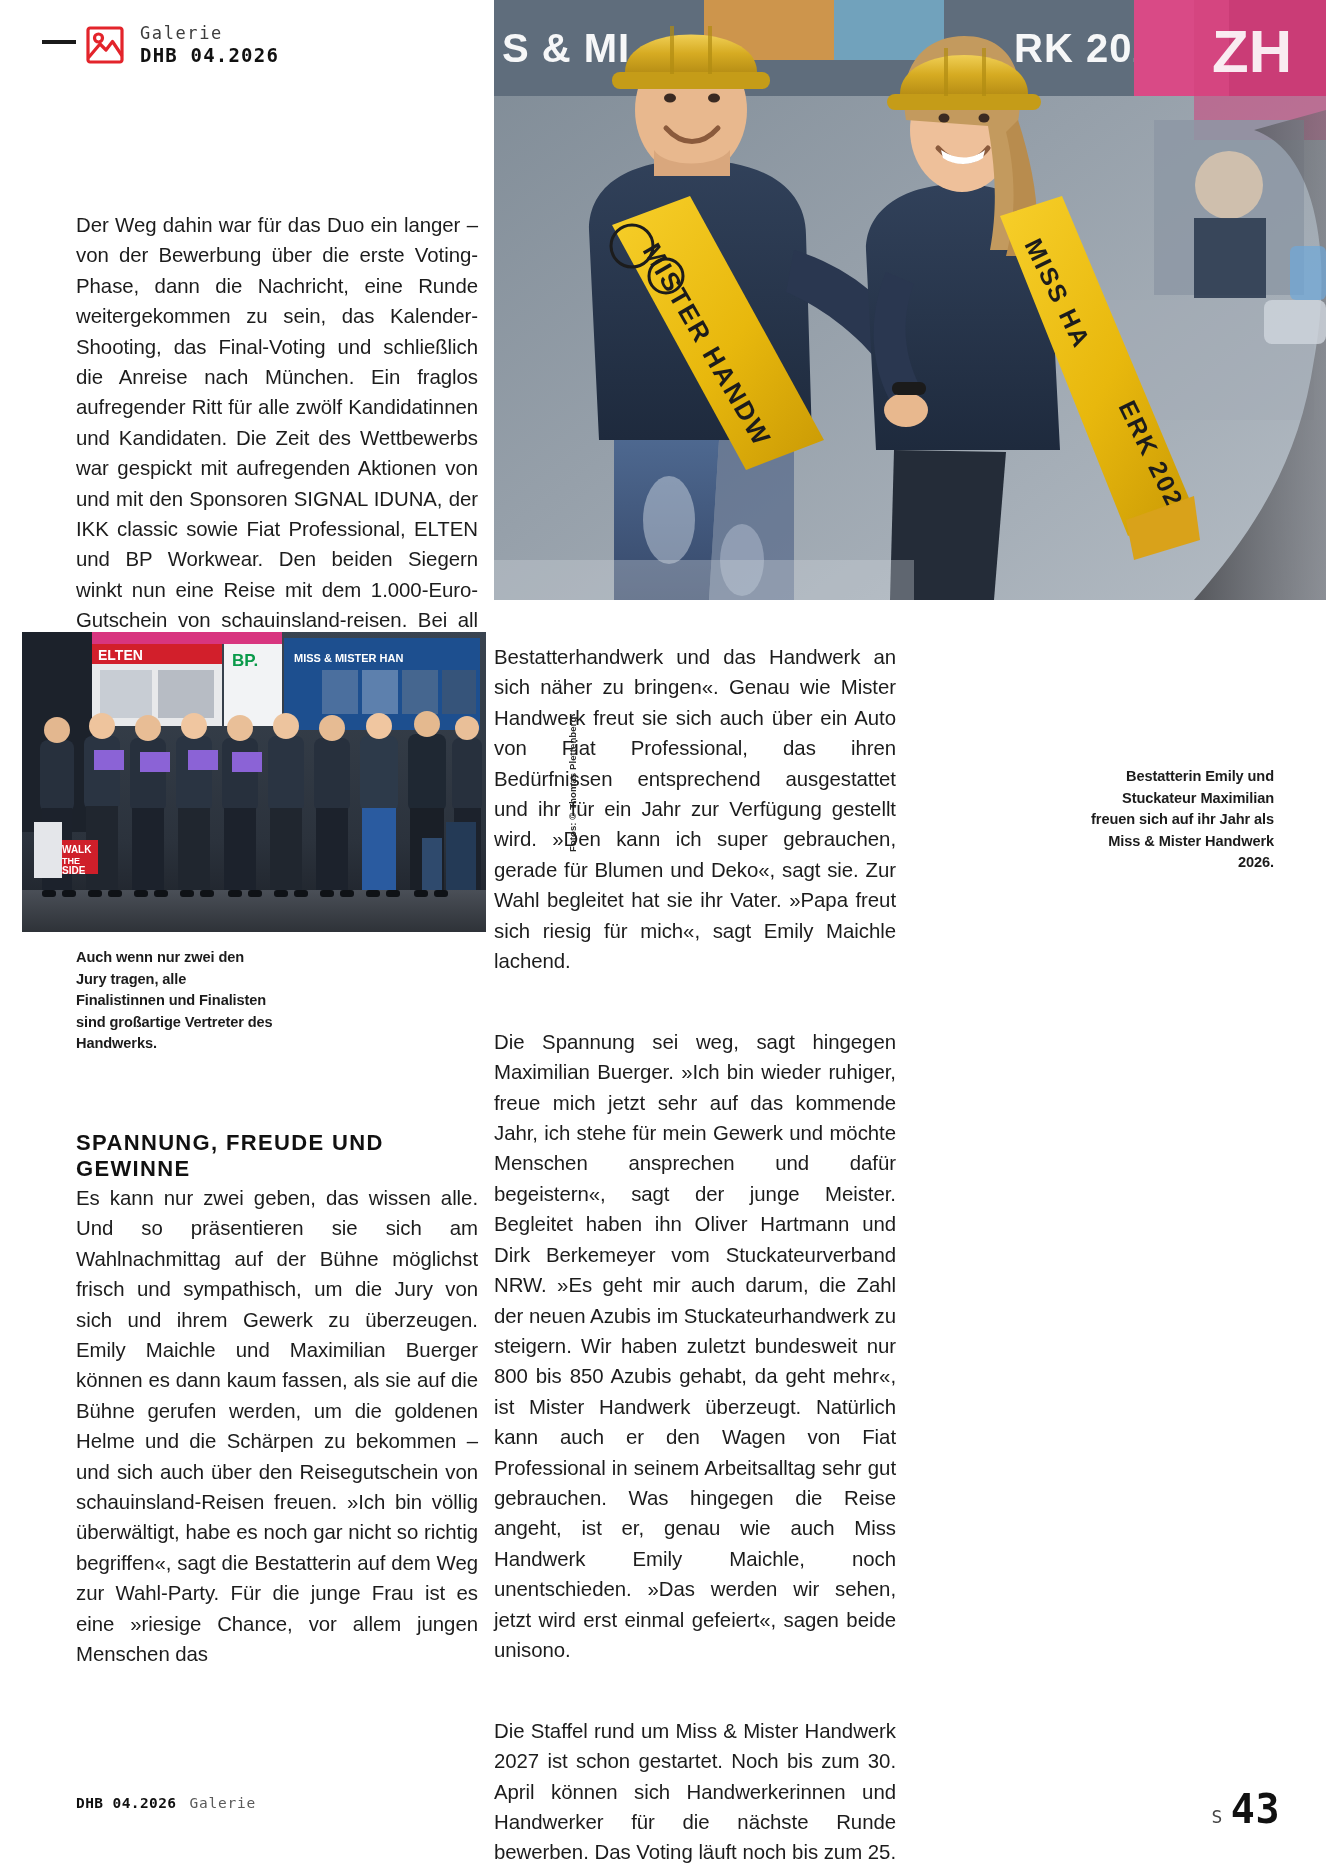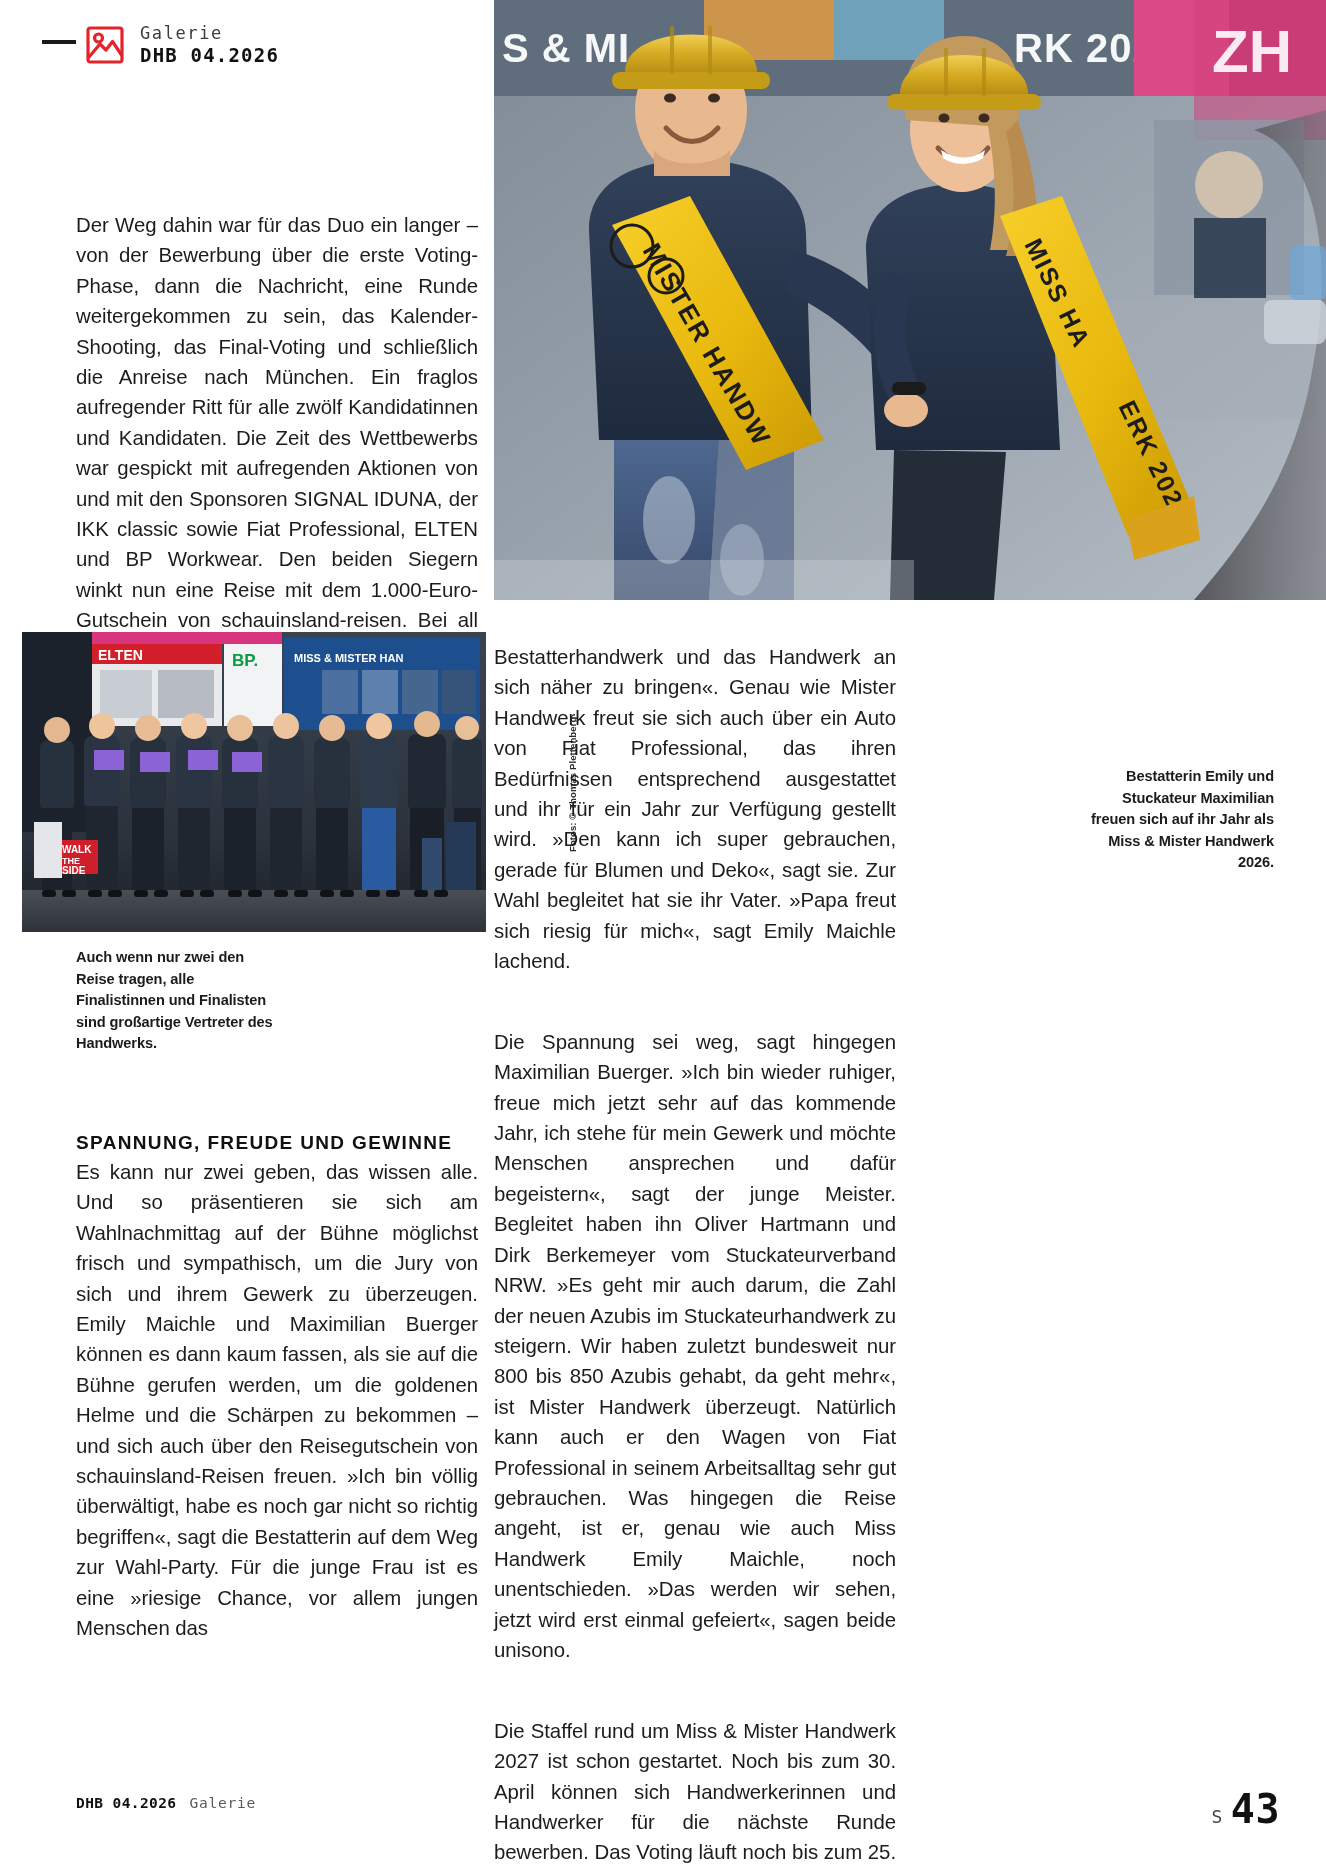--- a/index.html
+++ b/index.html
@@ -131,21 +131,21 @@
 
   
   .col-left-lower {
     position: absolute;
     left: 76px;
     top: 1130px;
     width: 402px;
   }
   .subhead {
     font-family: "Liberation Sans", sans-serif;
-    font-size: 19px;
+    font-size: 22px;
     font-weight: bold;
     letter-spacing: 1.35px;
     color: #111111;
     line-height: 26px;
     margin-bottom: 1px;
   }
 
   
   .col-right {
     position: absolute;
@@ -470,21 +470,21 @@
       <text x="40" y="221" font-family="Liberation Sans, sans-serif" font-size="10" font-weight="bold" fill="#ffffff">WALK</text>
       <text x="40" y="232" font-family="Liberation Sans, sans-serif" font-size="9" font-weight="bold" fill="#ffffff">THE</text>
       <text x="40" y="242" font-family="Liberation Sans, sans-serif" font-size="10" font-weight="bold" fill="#ffffff">SIDE</text>
       <rect x="12" y="190" width="28" height="56" fill="#e4e6ea"></rect>
 
       <rect x="424" y="190" width="30" height="68" fill="#243a56"></rect>
       <rect x="400" y="206" width="20" height="52" fill="#2f4a6d"></rect>
     </svg>
   </div>
 
-  <div class="caption-left">Auch wenn nur zwei den Reise tragen, alle Finalistinnen und Finalisten sind großartige Vertreter des Handwerks.</div>
+  <div class="caption-left">Auch wenn nur zwei den Jury tragen, alle Finalistinnen und Finalisten sind großartige Vertreter des Handwerks.</div>
 
   <div class="credit">Fotos: © Thomas Plettenberg</div>
 
   <div class="col-left-lower">
     <div class="subhead">SPANNUNG, FREUDE UND GEWINNE</div>
     <p class="body-text">Es kann nur zwei geben, das wissen alle. Und so präsentieren sie sich am Wahlnachmittag auf der Bühne möglichst frisch und sympathisch, um die Jury von sich und ihrem Gewerk zu überzeugen. Emily Maichle und Maximilian Buerger können es dann kaum fassen, als sie auf die Bühne gerufen werden, um die goldenen Helme und die Schärpen zu bekommen – und sich auch über den Reisegutschein von schauinsland-Reisen freuen. »Ich bin völlig überwältigt, habe es noch gar nicht so richtig begriffen«, sagt die Bestatterin auf dem Weg zur Wahl-Party. Für die junge Frau ist es eine »riesige Chance, vor allem jungen Menschen das</p>
   </div>
 
   <div class="col-right">
     <p class="body-text">Bestatterhandwerk und das Handwerk an sich näher zu bringen«. Genau wie Mister Handwerk freut sie sich auch über ein Auto von Fiat Professional, das ihren Bedürfnissen entsprechend ausgestattet und ihr für ein Jahr zur Verfügung gestellt wird. »Den kann ich super gebrauchen, gerade für Blumen und Deko«, sagt sie. Zur Wahl begleitet hat sie ihr Vater. »Papa freut sich riesig für mich«, sagt Emily Maichle lachend.</p>

